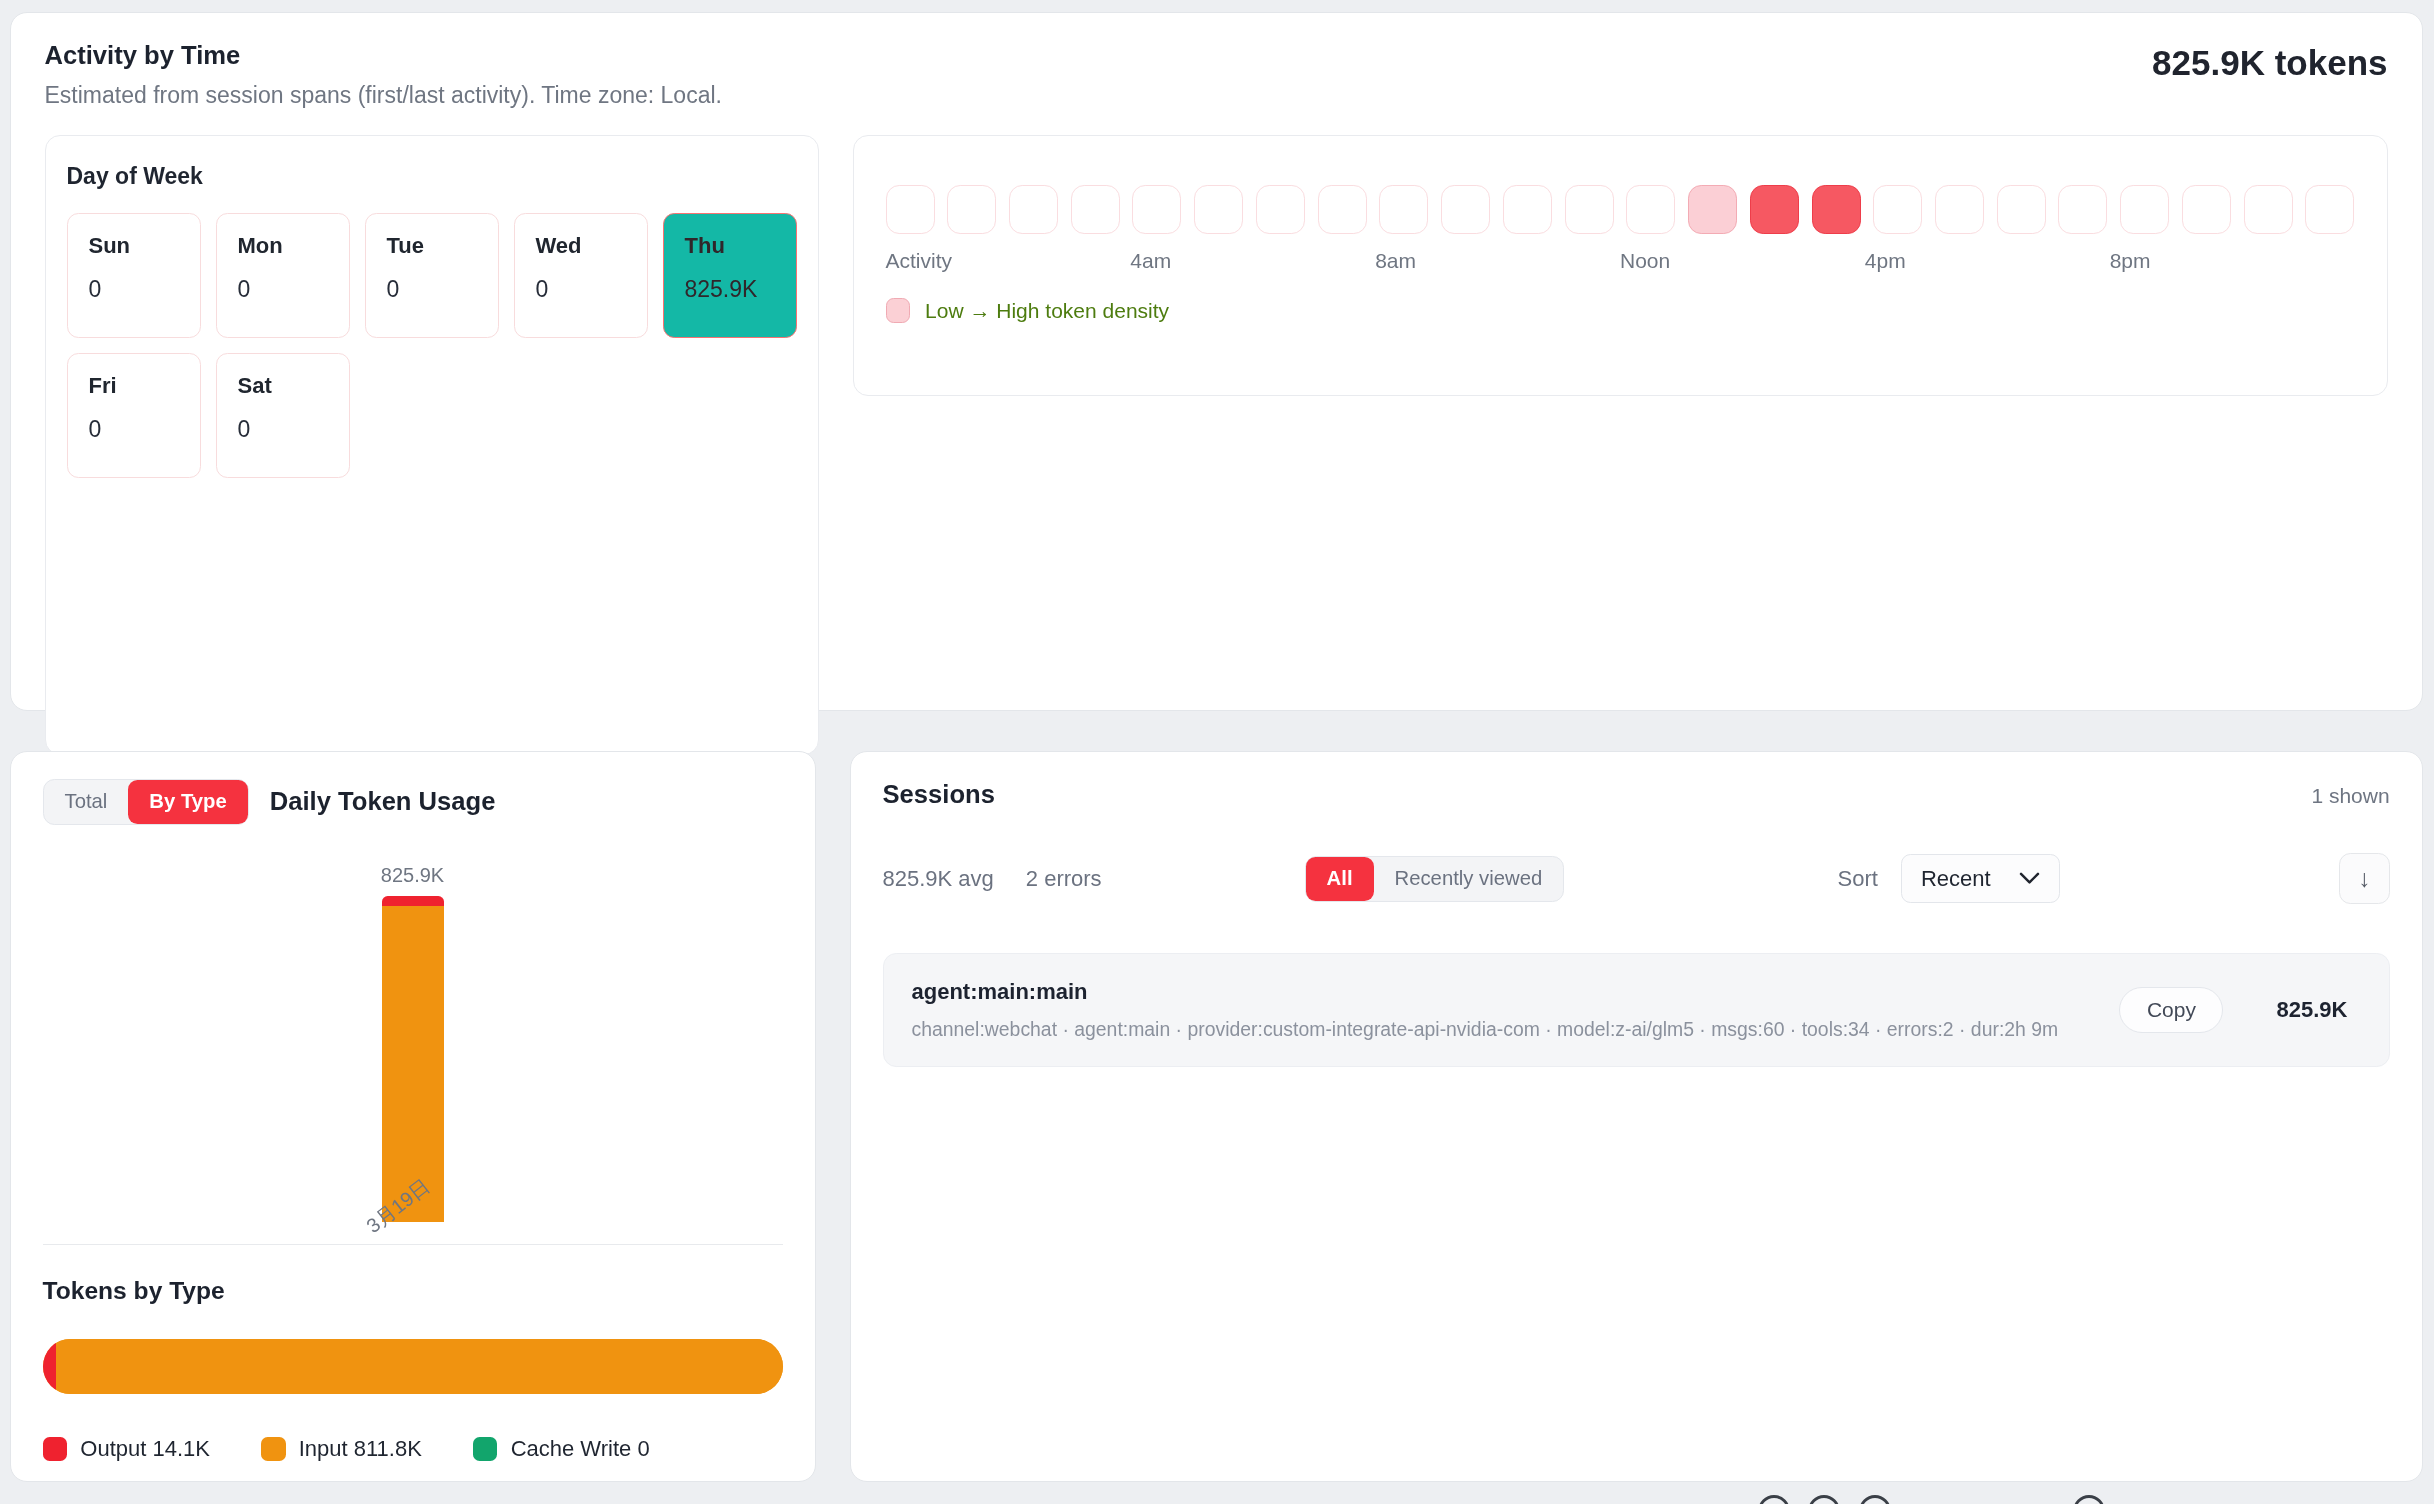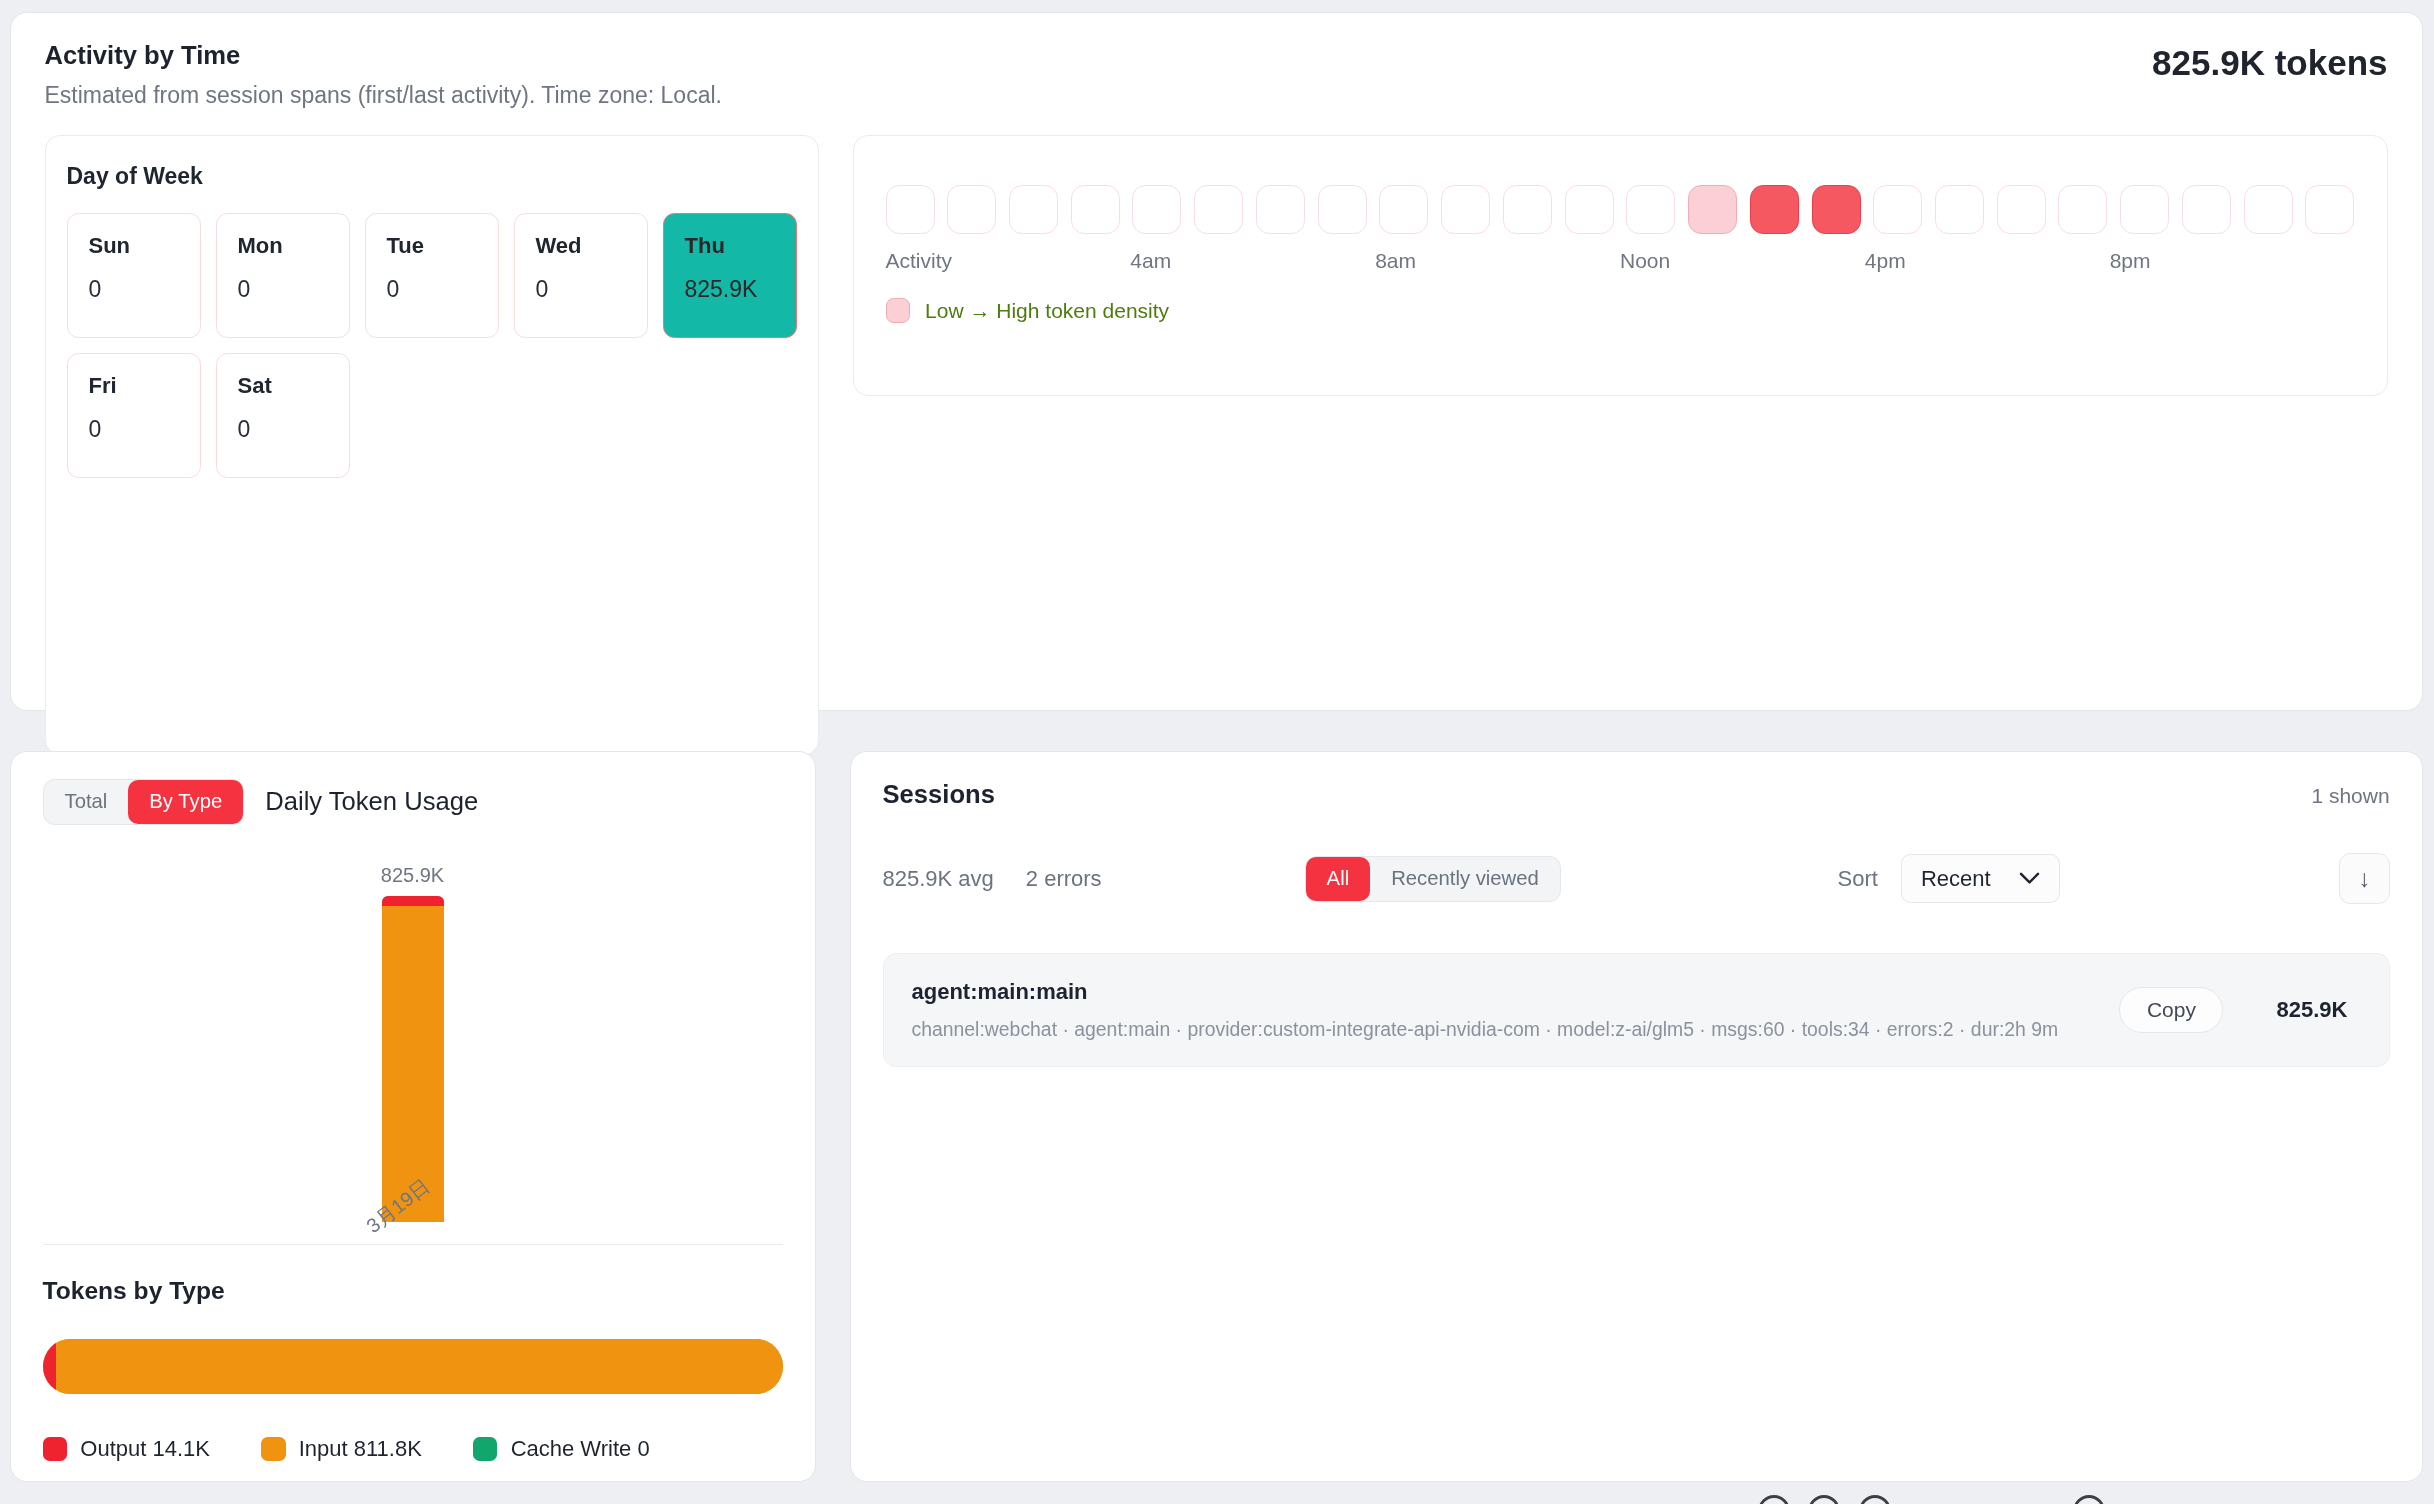--- a/index.html
+++ b/index.html
@@ -66,22 +66,22 @@
   .daily-card { width:806px; padding:26.5px 32px; overflow:hidden; }
   .daily-head { display:flex; align-items:center; gap:21px; }
   .seg-group {
     display:inline-flex; align-items:center;
     background:#f3f4f6; border:1.4px solid #e4e7ec; border-radius:11.4px;
   }
   .seg {
     font-size:20.3px; color:#6b7280; padding:10.4px 21px; cursor:pointer;
     border-radius:9.5px; white-space:nowrap;
   }
-  .seg.selected { background:#f5323f; color:#ffffff; font-weight:400;border-radius:10px; }
-  .daily-title { font-size:25.6px; font-weight:400; color:#1c222e; }
+  .seg.selected { background:#f5323f; color:#ffffff; font-weight:700; }
+  .daily-title { font-size:25.6px; font-weight:700; color:#1c222e; }
 
   .chart { position:relative; height:412px; margin-top:7.6px; }
   .bar-col { position:absolute; left:50%; transform:translateX(-50%); top:64px; width:62px; }
   .bar-label { position:absolute; top:-32px; left:50%; transform:translateX(-50%);
                font-size:20px; color:#6f7682; }
   .bar-stack { width:62px; height:326px; display:flex; flex-direction:column; }
   .bar-red { height:9.5px; background:#ef222f; border-radius:5.7px 5.7px 0 0; }
   .bar-orange { flex:1; background:#f09310; }
   .x-label {
     position:absolute; top:341px; left:50%;

